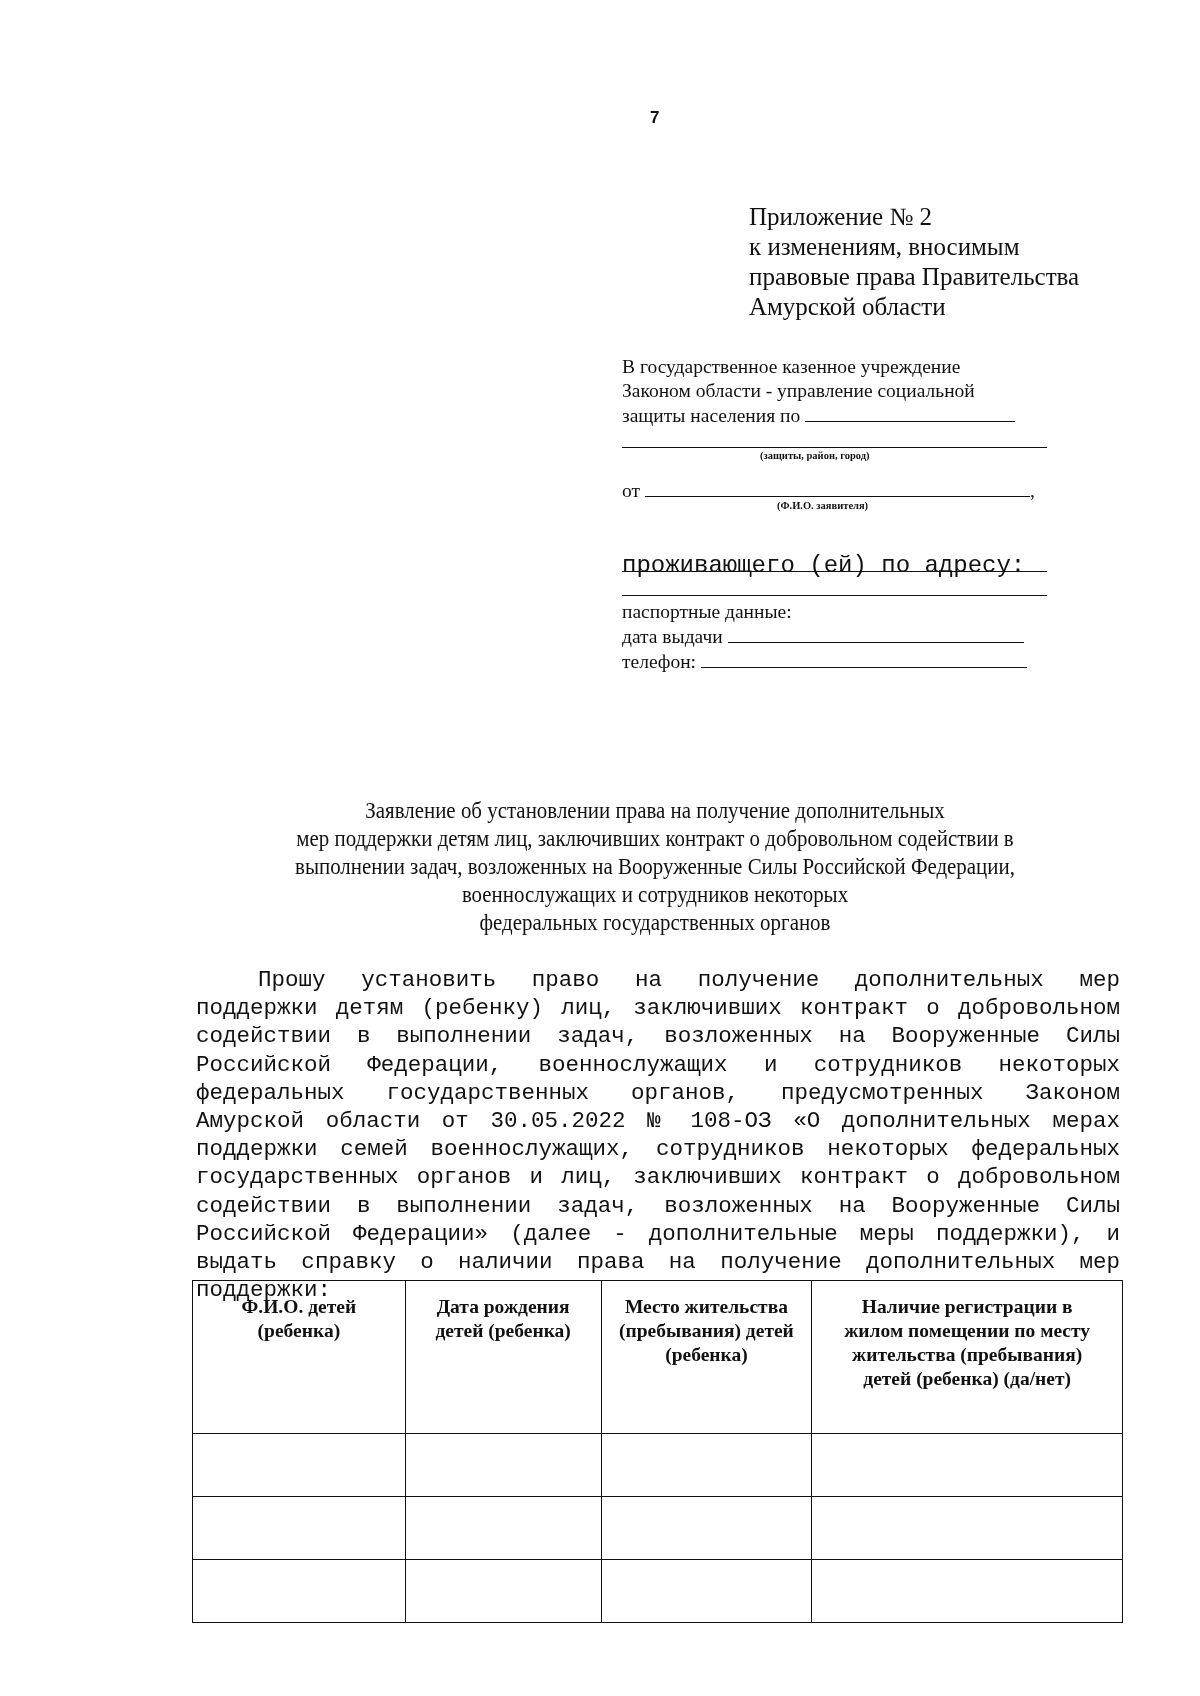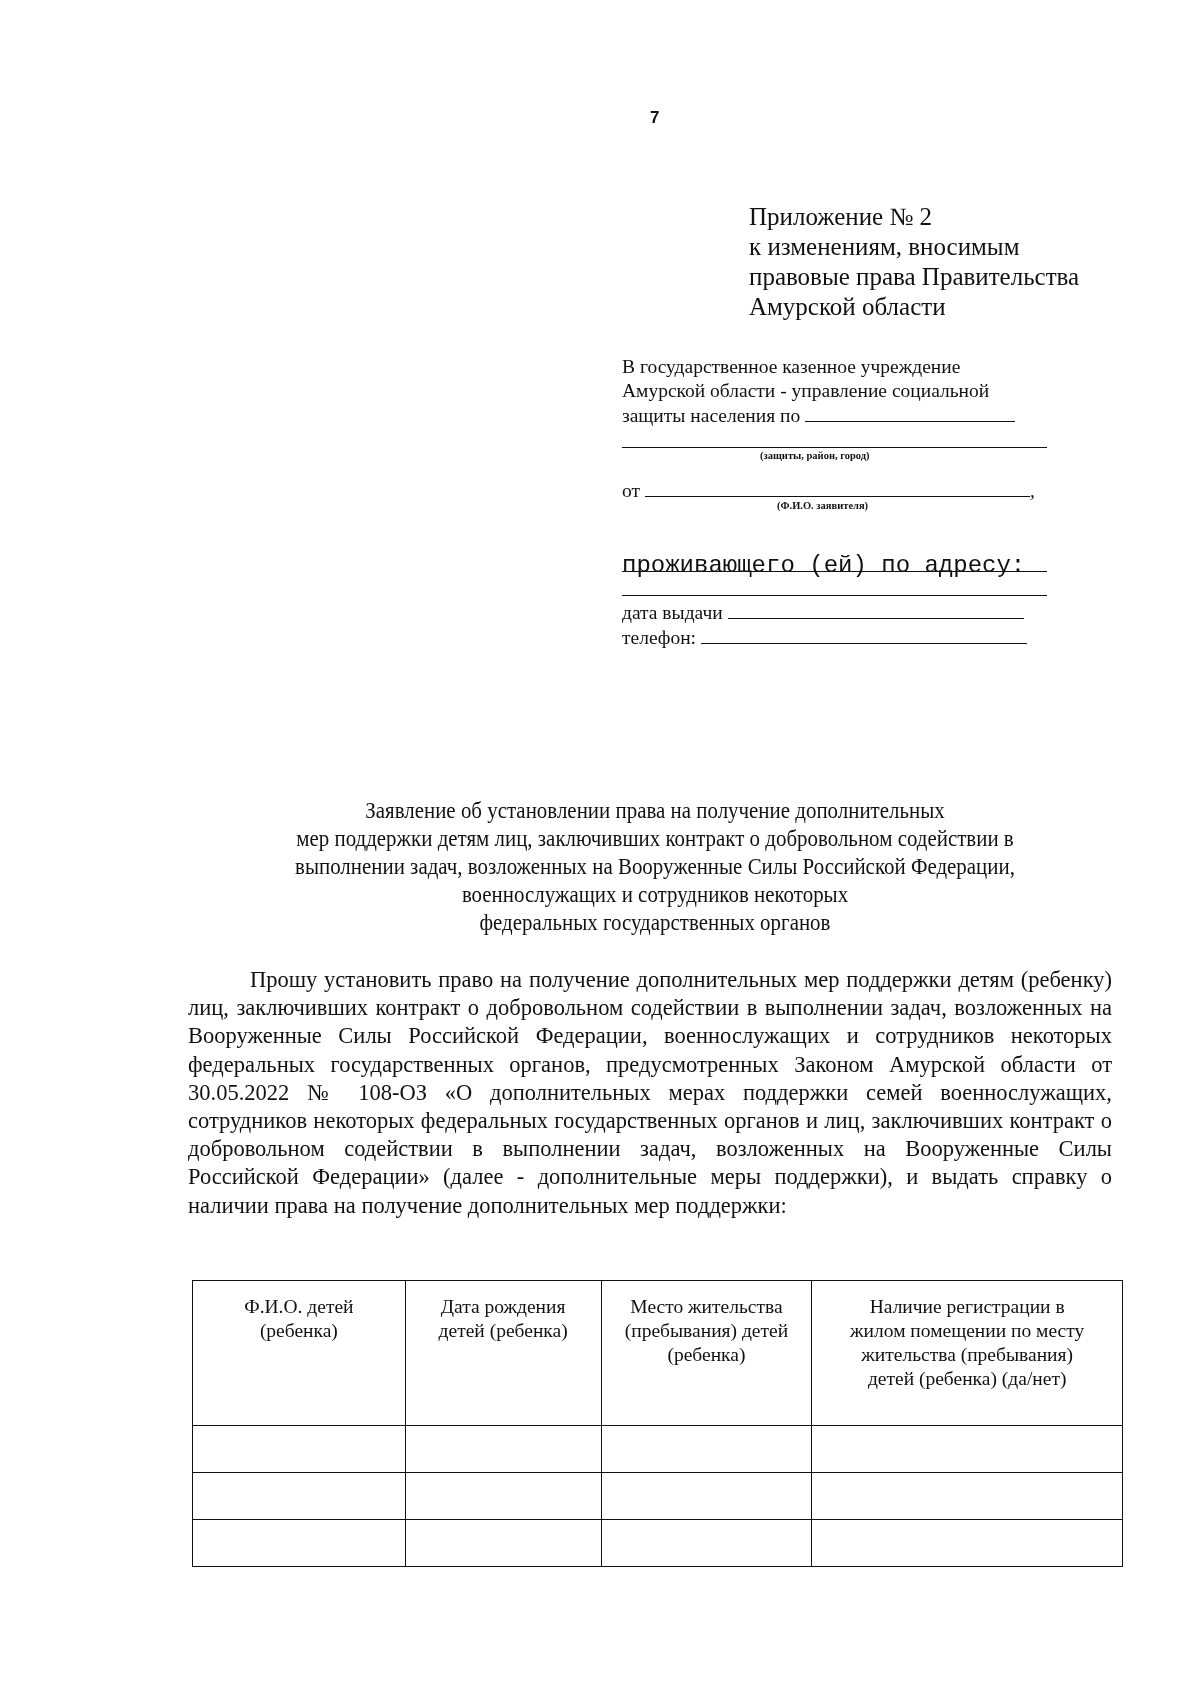--- a/index.html
+++ b/index.html
@@ -10,63 +10,64 @@
               font-family: "Liberation Sans", sans-serif; }
   .annex { left: 749px; top: 158px; font-size: 25px; line-height: 30px; margin-top: 44px; }
   .annex div { white-space: nowrap; }
   .addr { left: 622px; top: 355px; font-size: 19.5px; line-height: 24px; width: 430px; }
   .addr .line { white-space: nowrap; }
   .fill { display: inline-block; border-bottom: 1.6px solid #111; height: 18px; vertical-align: baseline; }
   .fullrule { position: absolute; left: 622px; width: 425px; border-top: 1.6px solid #111; height: 0; }
   .hint { position: absolute; font-family: "Liberation Serif", serif; font-size: 10.5px; font-weight: bold; }
   .title { left: 190px; top: 797px; width: 930px; text-align: center; font-size: 22.5px; line-height: 28px;
            font-family: "Liberation Serif", serif; transform: scaleX(0.93); transform-origin: center top; }
-  .body { left: 188px; top: 966px; width: 924px; font-size: 22.5px; line-height: 28.2px; text-align: justify;
-          font-family: Liberation Serif, serif; }
+  .body { left: 196px; top: 966px; width: 924px; font-size: 22.5px; line-height: 28.2px; text-align: justify;
+          font-family: Liberation Mono, monospace; }
   .body p { margin: 0; text-indent: 62px; text-align: justify; text-align-last: left; }
   table.kids { position: absolute; left: 192px; top: 1280px; width: 931px; border-collapse: collapse;
                font-size: 19.5px; line-height: 24px; }
-  table.kids th, table.kids td { border: 1.8px solid #111; padding: 0; vertical-align: top; font-weight: normal; margin-left: 48px; }
+  table.kids th, table.kids td { border: 1.8px solid #111; padding: 8px; vertical-align: top; font-weight: bold; margin-left: 48px; }
   table.kids th { height: 130px; text-align: center; padding-top: 14px; }
   table.kids td { height: 46px; }
 </style>
 </head>
 <body>
 
 <div class="abs page-num">7</div>
 
 <div class="abs annex">
   <div>Приложение № 2</div>
   <div>к изменениям, вносимым</div>
   <div>правовые права Правительства</div>
   <div>Амурской области</div>
 </div>
 
 <div class="abs addr">
   <div class="line">В государственное казенное учреждение</div>
-  <div class="line">Амурской области - управление социальной</div>
+  <div class="line">Законом области - управление социальной</div>
   <div class="line">
     <span>защиты населения по</span>
     <span class="fill" style="width:210px"></span>
   </div>
 </div>
 <div class="fullrule" style="top:447px"></div>
 <div class="hint" style="left:760px; top:450px">(защиты, район, город)</div>
 
 <div class="abs" style="left:622px; top:478px; font-size:19.5px; white-space:nowrap;">
   <span>от</span>
   <span class="fill" style="width:385px"></span><span>,</span>
 </div>
 <div class="hint" style="left:777px; top:500px">(Ф.И.О. заявителя)</div>
 
 <div class="abs" style="left:622px; top:552px; font-size:24px; white-space:nowrap;font-family:Liberation Mono, monospace;">проживающего (ей) по адресу:</div>
 <div class="fullrule" style="top:571px"></div>
 <div class="fullrule" style="top:595px"></div>
 
 <div class="abs" style="left:622px; top:600px; font-size:19.5px; line-height:24px; white-space:nowrap;">
+  <div>паспортные данные:</div>
   <div>
     <span>дата выдачи</span>
     <span class="fill" style="width:296px"></span>
   </div>
   <div>
     <span>телефон:</span>
     <span class="fill" style="width:326px"></span>
   </div>
 </div>
 

